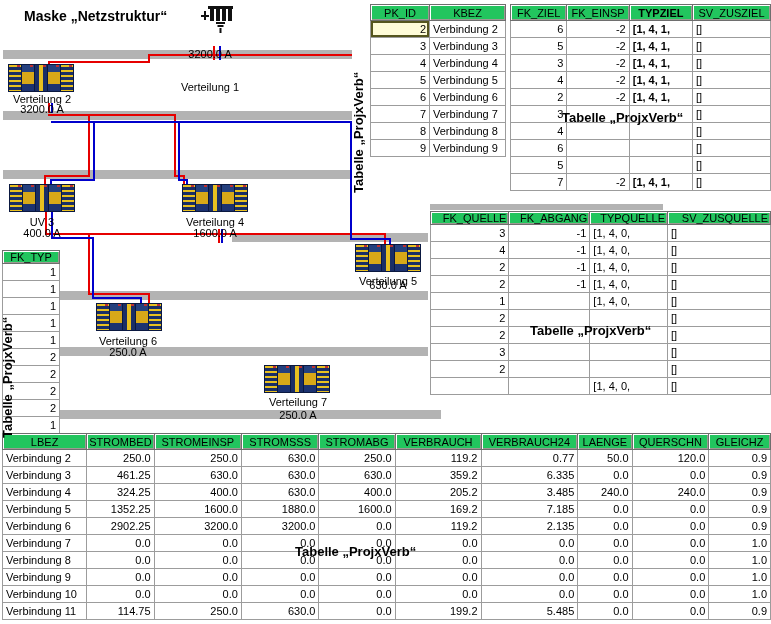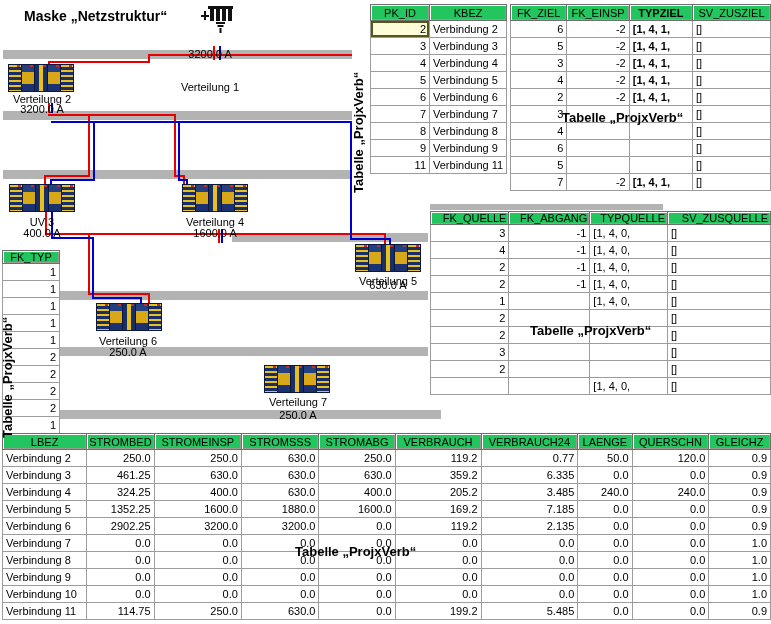--- a/index.html
+++ b/index.html
@@ -214,24 +214,20 @@
           <td class="c1 l">Verbindung 7</td>
         </tr>
         <tr>
           <td class="c0">8</td>
           <td class="c1 l">Verbindung 8</td>
         </tr>
         <tr>
           <td class="c0">9</td>
           <td class="c1 l">Verbindung 9</td>
         </tr>
-        <tr>
-          <td class="c0">11</td>
-          <td class="c1 l">Verbindung 11</td>
-        </tr>
       </tbody>
     </table>
   <table id="ziel-table">
       <thead>
         <tr>
           <th class="c0">FK_ZIEL</th>
           <th class="c1">FK_EINSP</th>
           <th class="c2">TYPZIEL</th>
           <th class="c3">SV_ZUSZIEL</th>
         </tr>

